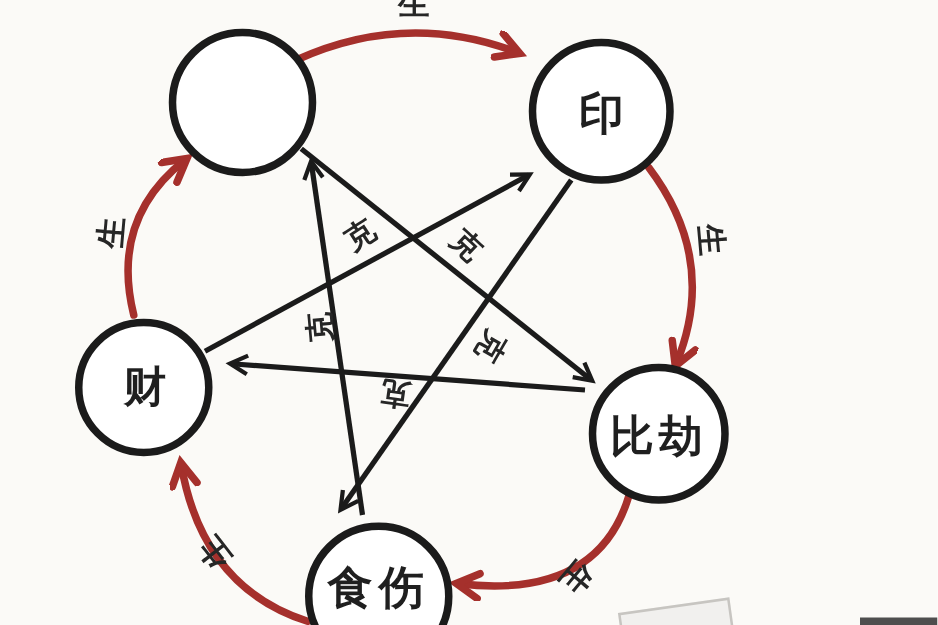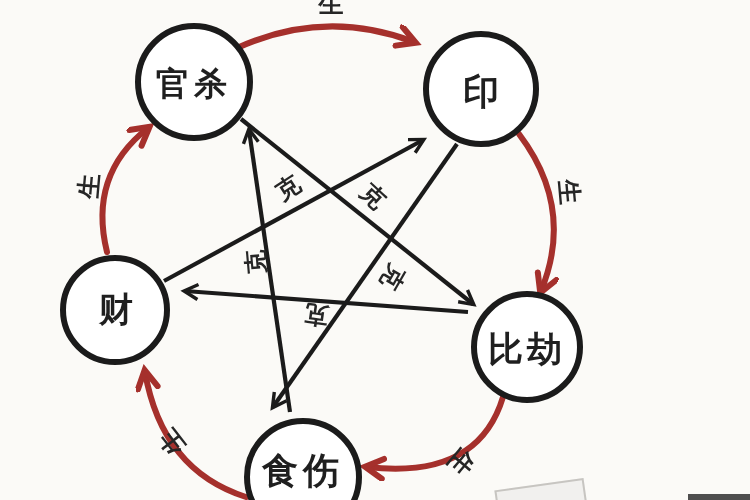--- a/index.html
+++ b/index.html
@@ -63,21 +63,20 @@
 
     <g stroke="#1b1b1b" stroke-width="6" fill="#ffffff">
       <circle cx="194" cy="82" r="56"></circle>
       <circle cx="481" cy="89" r="55"></circle>
       <circle cx="527" cy="347" r="53"></circle>
       <circle cx="303" cy="477" r="56"></circle>
       <circle cx="115" cy="310" r="52"></circle>
     </g>
   </svg>
 
-  <div class="lbl node-label" style="left:194px;top:84px;font-size:33px;letter-spacing:5px;transform:translate(-50%,-50%);">官杀</div>
   <div class="lbl node-label" style="left:481px;top:92px;font-size:36px;transform:translate(-50%,-50%);">印</div>
   <div class="lbl node-label" style="left:303px;top:471px;font-size:36px;letter-spacing:5px;transform:translate(-50%,-50%);">食伤</div>
   <div class="lbl node-label" style="left:527px;top:349px;font-size:35px;letter-spacing:4px;transform:translate(-50%,-50%);">比劫</div>
   <div class="lbl node-label" style="left:116px;top:310px;font-size:34px;transform:translate(-50%,-50%);">财</div>
 
   <div class="lbl rel-label" style="left:331px;top:3px;font-size:25px;transform:translate(-50%,-50%);">生</div>
   <div class="lbl rel-label" style="left:569px;top:192px;font-size:25px;transform:translate(-50%,-50%) rotate(85deg);">生</div>
   <div class="lbl rel-label" style="left:461px;top:462px;font-size:25px;transform:translate(-50%,-50%) rotate(130deg);">生</div>
   <div class="lbl rel-label" style="left:172px;top:442px;font-size:25px;transform:translate(-50%,-50%) rotate(-128deg);">生</div>
   <div class="lbl rel-label" style="left:89px;top:186px;font-size:25px;transform:translate(-50%,-50%) rotate(-85deg);">生</div>

